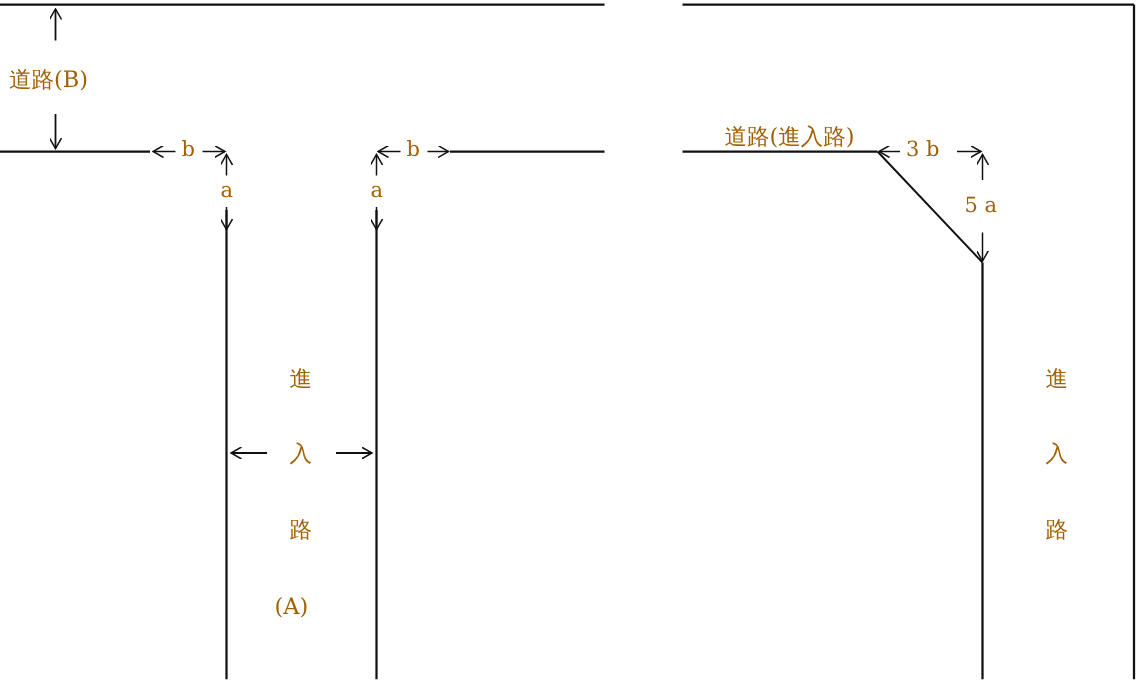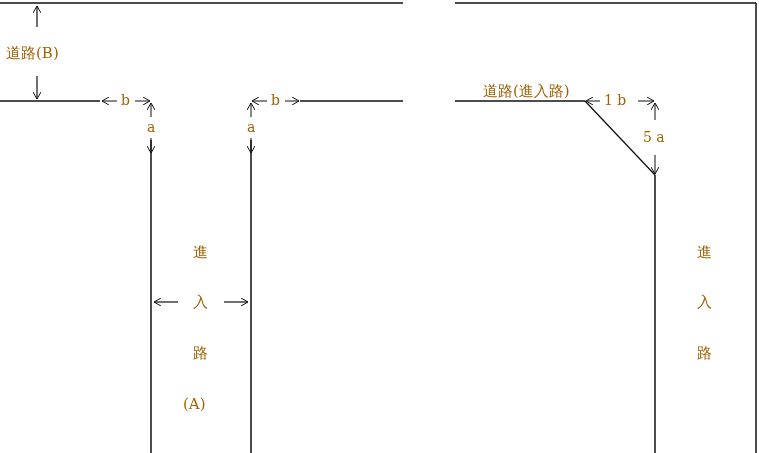--- a/index.html
+++ b/index.html
@@ -72,17 +72,17 @@
 <div class="lbl sm" style="left:121px; top:93px;">b</div>
 <div class="lbl sm" style="left:271px; top:93px;">b</div>
 <div class="lbl sm" style="left:147px; top:120px;">a</div>
 <div class="lbl sm" style="left:247px; top:120px;">a</div>
 <div class="lbl" style="left:193px; top:245px;">進</div>
 <div class="lbl" style="left:193px; top:295px;">入</div>
 <div class="lbl" style="left:193px; top:346px;">路</div>
 <div class="lbl" style="left:183px; top:397px;">(A)</div>
 
 <div class="lbl" style="left:483px; top:46px;margin-top:38px;">道路(進入路)</div>
-<div class="lbl sm" style="left:604px; top:93px;">1 b</div>
+<div class="lbl sm" style="left:604px; top:93px;">3 b</div>
 <div class="lbl sm" style="left:643px; top:130px;">5 a</div>
 <div class="lbl" style="left:697px; top:245px;">進</div>
 <div class="lbl" style="left:697px; top:295px;">入</div>
 <div class="lbl" style="left:697px; top:346px;">路</div>
 
 </body></html>

